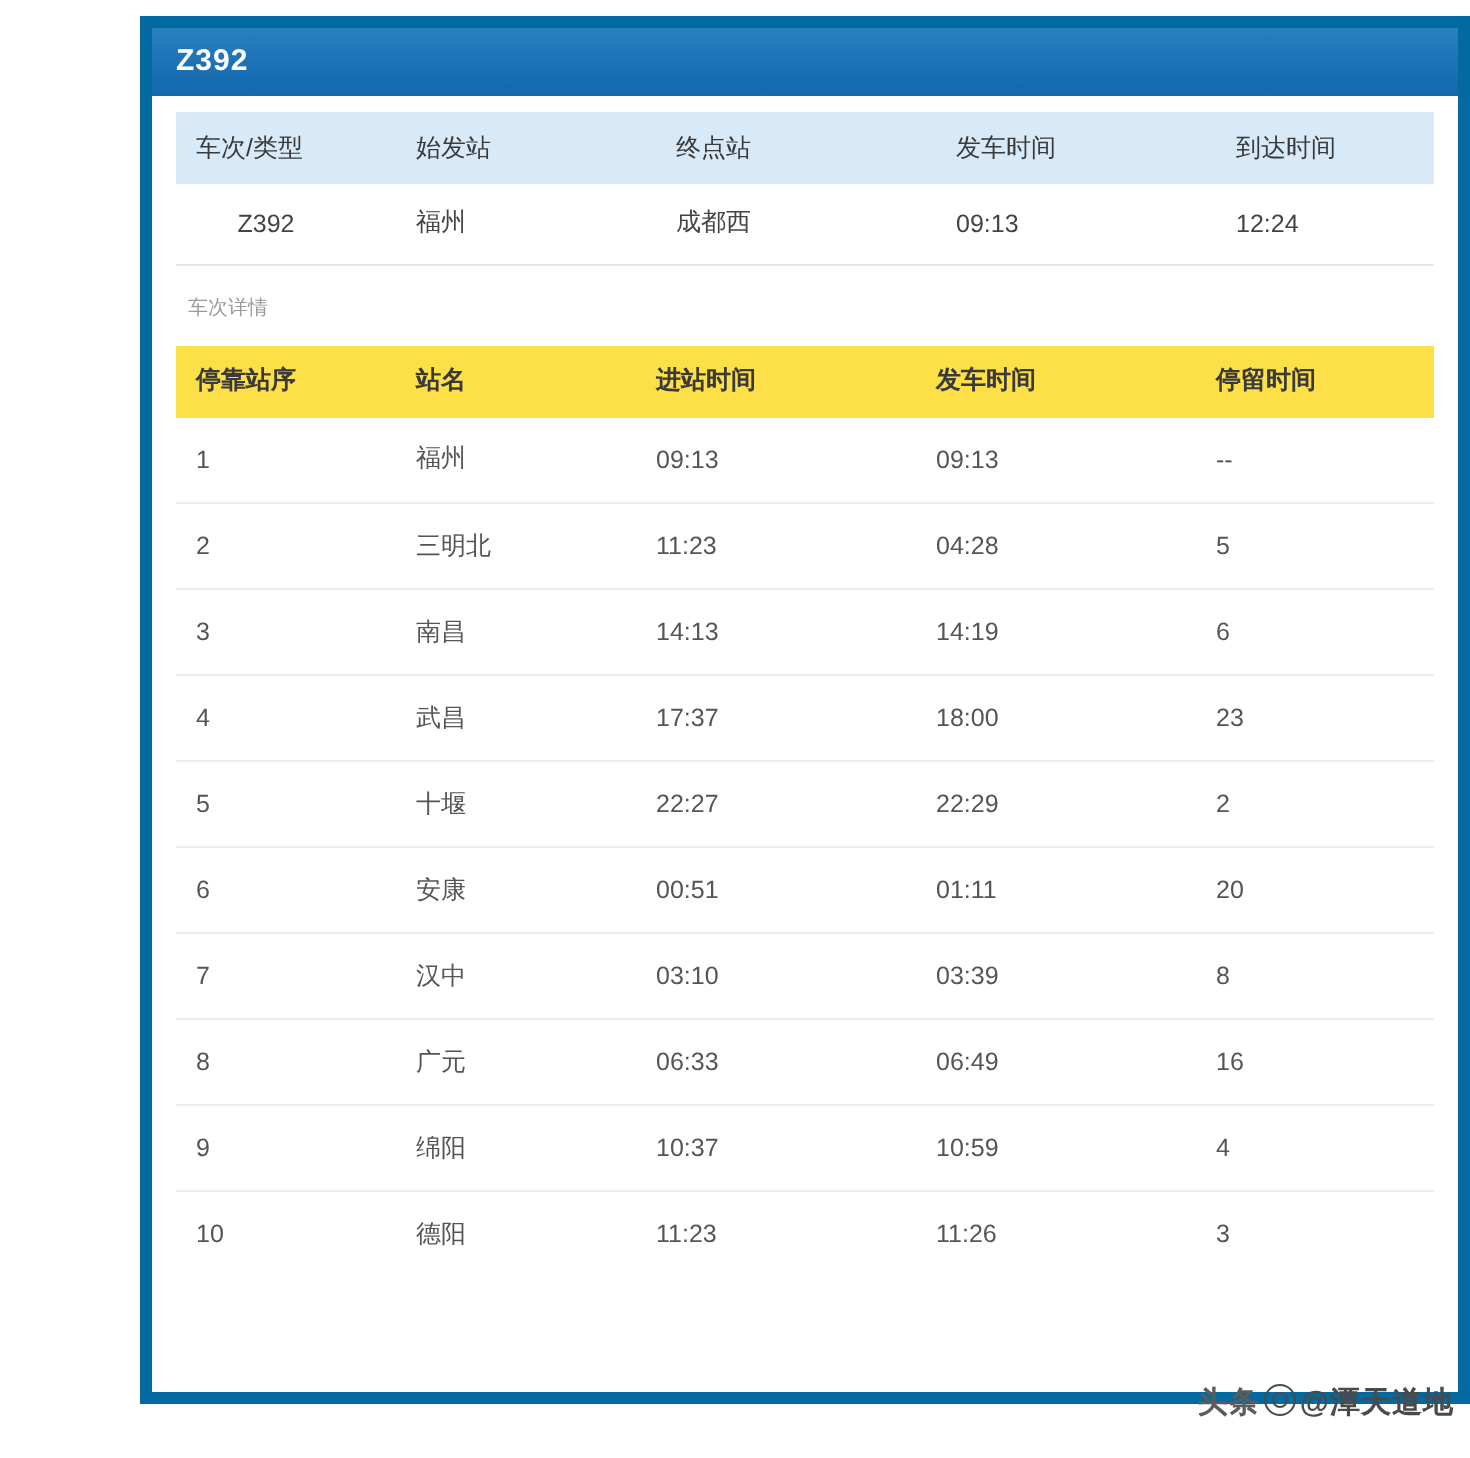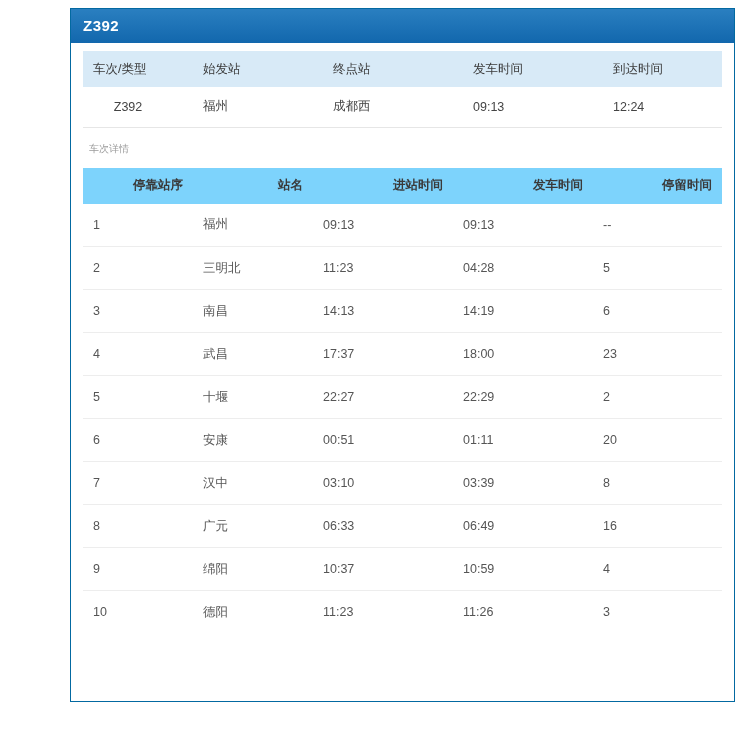--- a/index.html
+++ b/index.html
@@ -21,21 +21,21 @@
     height: 729px;
     background: #ffffff;
   }
   .card {
     position: absolute;
     left: 70px;
     top: 8px;
     width: 665px;
     height: 694px;
     background: #ffffff;
-    border: 1px solid #0369a1;
+    border: 6px solid #0369a1;
     box-sizing: border-box;
   }
   .card-header {
     height: 34px;
     background: #1a74b8;
     background: linear-gradient(#2a7fc0, #1267ad);
     color: #ffffff;
     font-size: 15px;
     font-weight: bold;
     line-height: 34px;
@@ -76,25 +76,25 @@
     padding-right: 30px;
   }
 
   .section-label {
     font-size: 10px;
     color: #9a9a9a;
     padding: 14px 2px 12px 6px;
   }
 
   .detail-head th {
-    background: #7dd3fc;
+    background: #fde047;
     color: #3a3a3a;
     font-size: 12.5px;
     font-weight: bold;
-    text-align: right;
+    text-align: left;
     height: 36px;
     padding: 0 10px;
     box-sizing: border-box;
   }
   .detail-row td {
     font-size: 12.5px;
     color: #555;
     height: 43px;
     padding: 0 10px;
     border-bottom: 1px solid #ededed;
@@ -276,14 +276,17 @@
             <td>11:23</td>
             <td>11:26</td>
             <td>3</td>
           </tr>
         </tbody>
       </table>
 
     </div>
   </div>
 
+  <div class="watermark">
+    <span class="wm-prefix">头条</span><span class="wm-circle"></span><span>@潭天道地</span>
+  </div>
 
 </div>
 
 </body></html>

